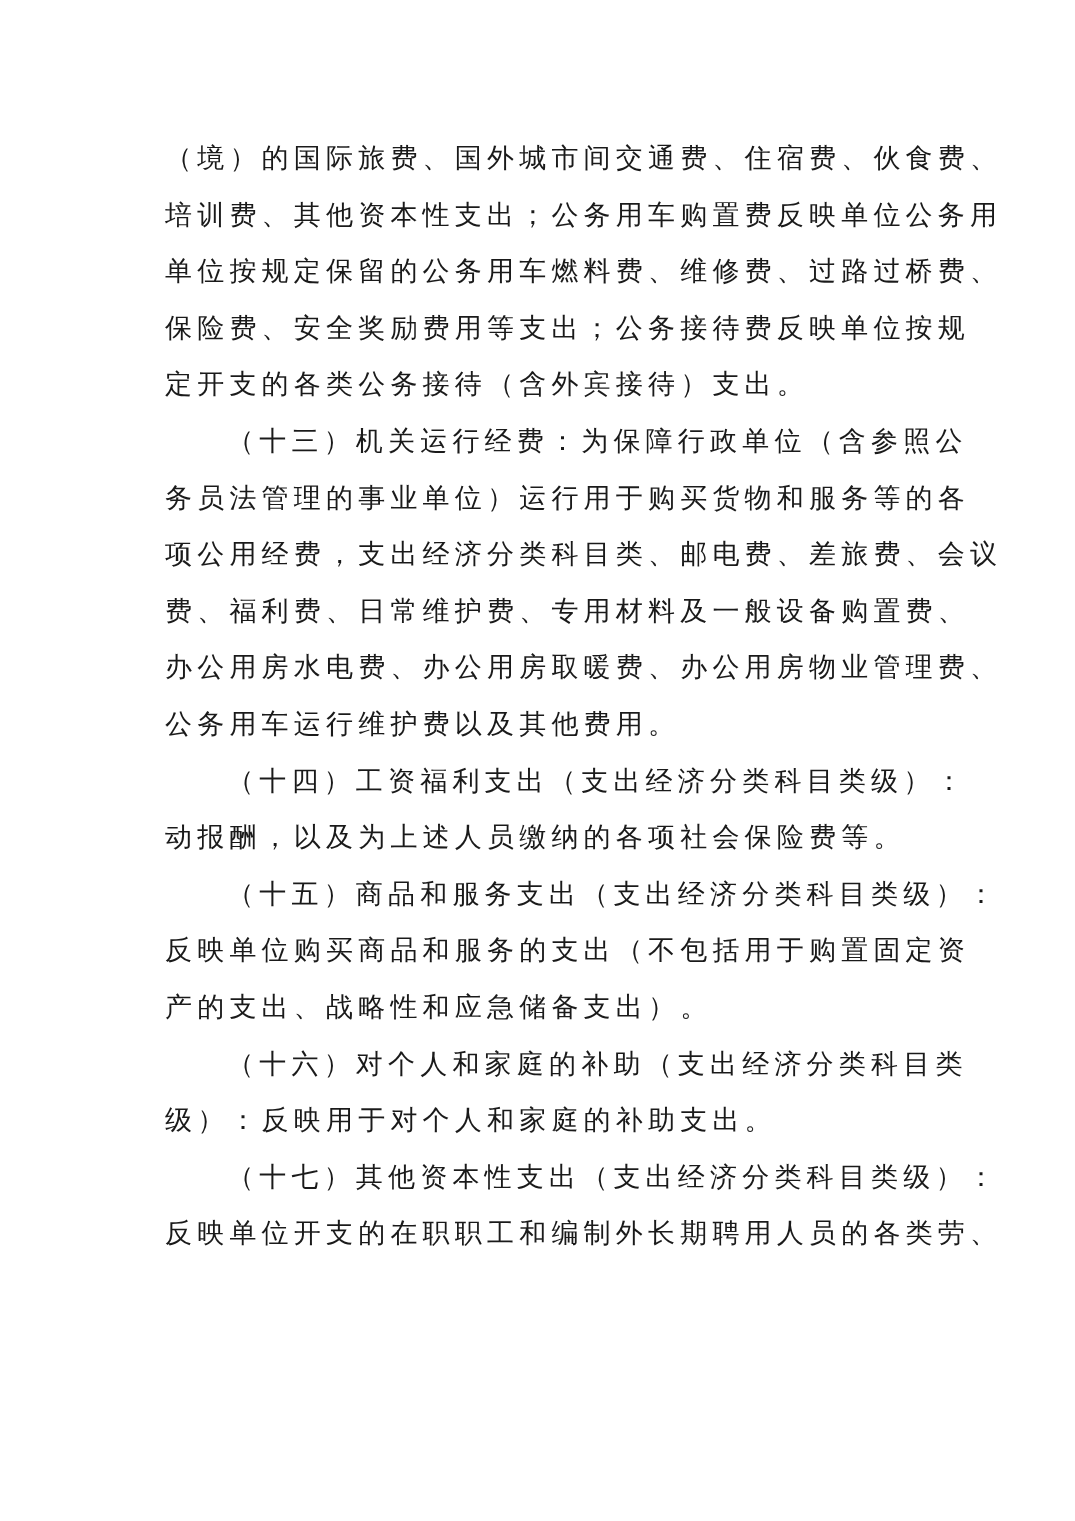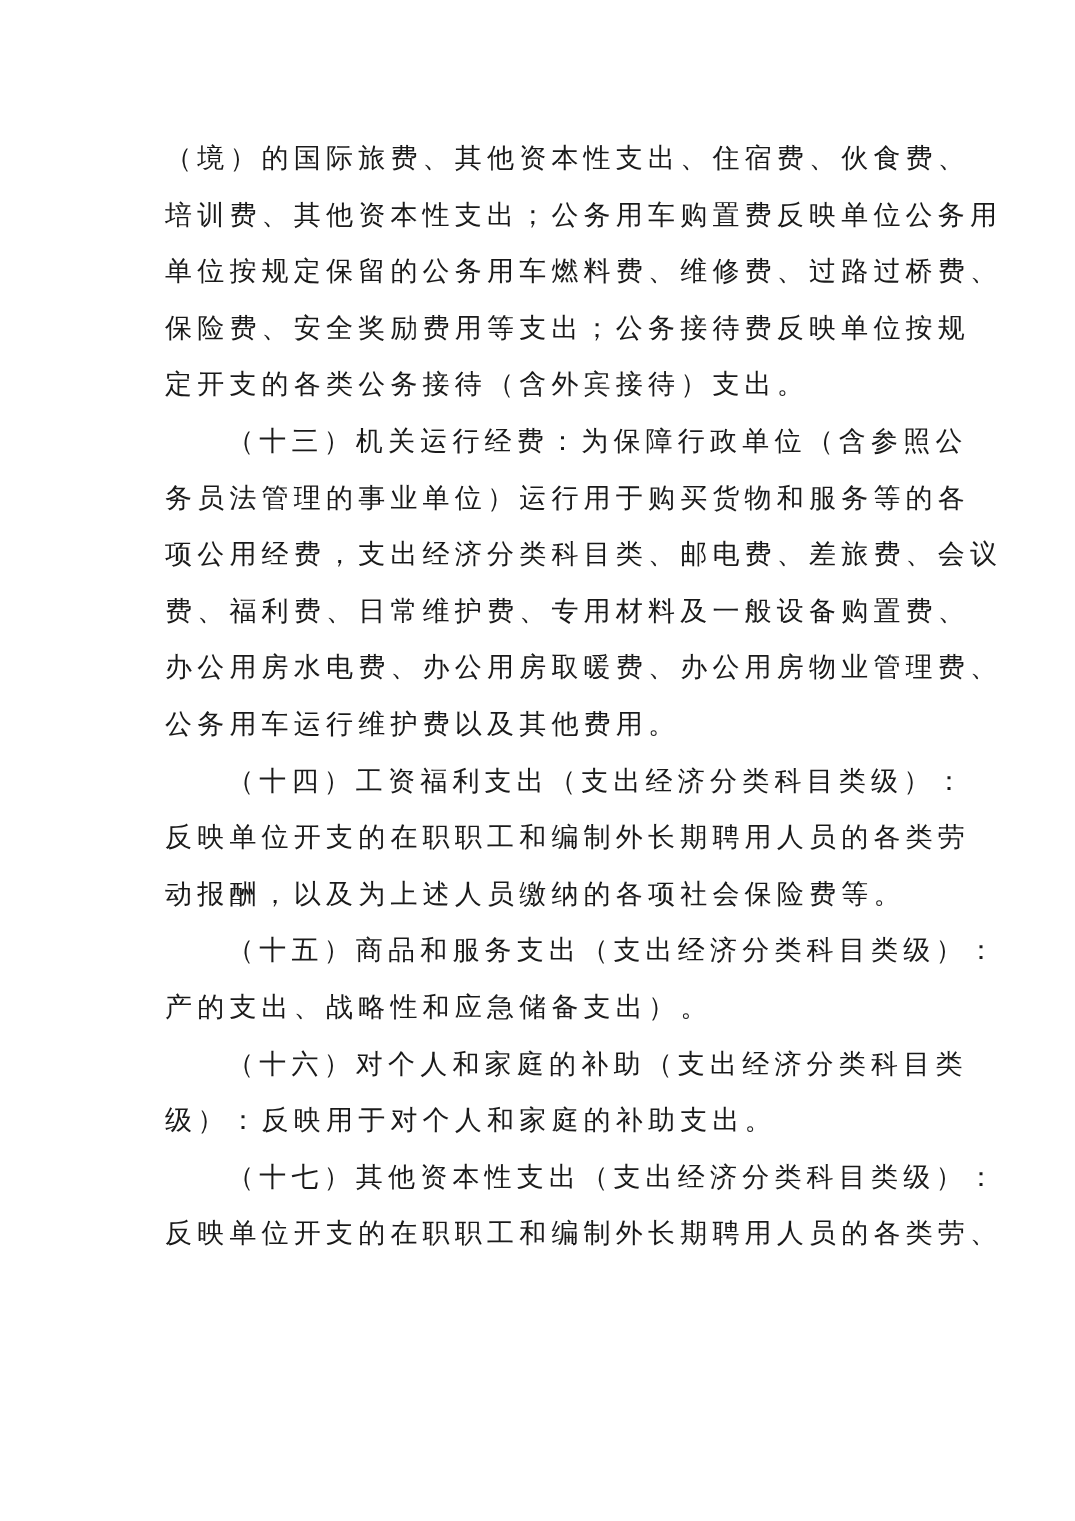--- a/index.html
+++ b/index.html
@@ -29,33 +29,33 @@
       white-space: nowrap;
     }
     .line.indent {
       padding-left: 62px;
     }
   </style>
 </head>
 <body>
 
 <div class="page">
-  <div class="line">（境）的国际旅费、其他资本性支出、住宿费、伙食费、</div>
+  <div class="line">（境）的国际旅费、国外城市间交通费、住宿费、伙食费、</div>
   <div class="line">培训费、其他资本性支出；公务用车购置费反映单位公务用</div>
   <div class="line">单位按规定保留的公务用车燃料费、维修费、过路过桥费、</div>
   <div class="line">保险费、安全奖励费用等支出；公务接待费反映单位按规</div>
   <div class="line">定开支的各类公务接待（含外宾接待）支出。</div>
   <div class="line indent">（十三）机关运行经费：为保障行政单位（含参照公</div>
   <div class="line">务员法管理的事业单位）运行用于购买货物和服务等的各</div>
   <div class="line">项公用经费，支出经济分类科目类、邮电费、差旅费、会议</div>
   <div class="line">费、福利费、日常维护费、专用材料及一般设备购置费、</div>
   <div class="line">办公用房水电费、办公用房取暖费、办公用房物业管理费、</div>
   <div class="line">公务用车运行维护费以及其他费用。</div>
   <div class="line indent">（十四）工资福利支出（支出经济分类科目类级）：</div>
-  <div class="line">反映单位开支的在职职工和编制外长期聘用人员的各类劳</div>
   <div class="line">动报酬，以及为上述人员缴纳的各项社会保险费等。</div>
   <div class="line indent">（十五）商品和服务支出（支出经济分类科目类级）：</div>
+  <div class="line">反映单位购买商品和服务的支出（不包括用于购置固定资</div>
   <div class="line">产的支出、战略性和应急储备支出）。</div>
   <div class="line indent">（十六）对个人和家庭的补助（支出经济分类科目类</div>
   <div class="line">级）：反映用于对个人和家庭的补助支出。</div>
   <div class="line indent">（十七）其他资本性支出（支出经济分类科目类级）：</div>
   <div class="line">反映单位开支的在职职工和编制外长期聘用人员的各类劳、</div>
 </div>
 
 </body></html>

